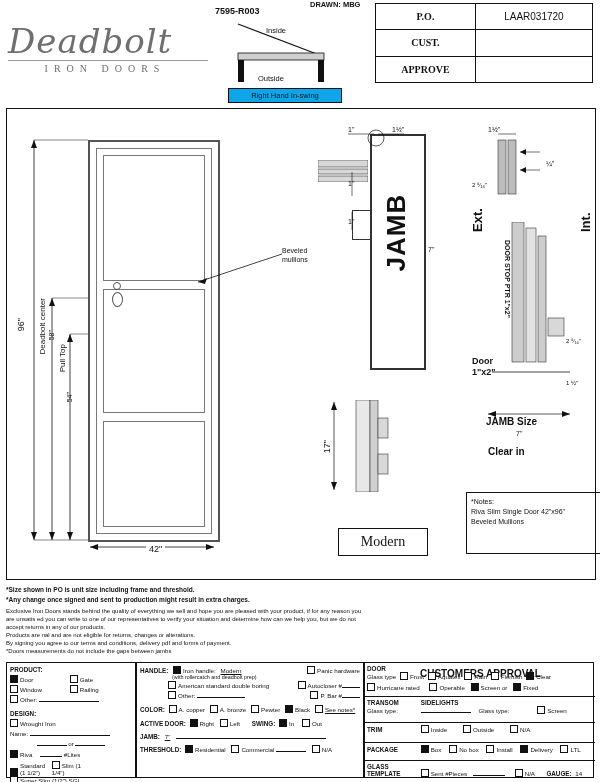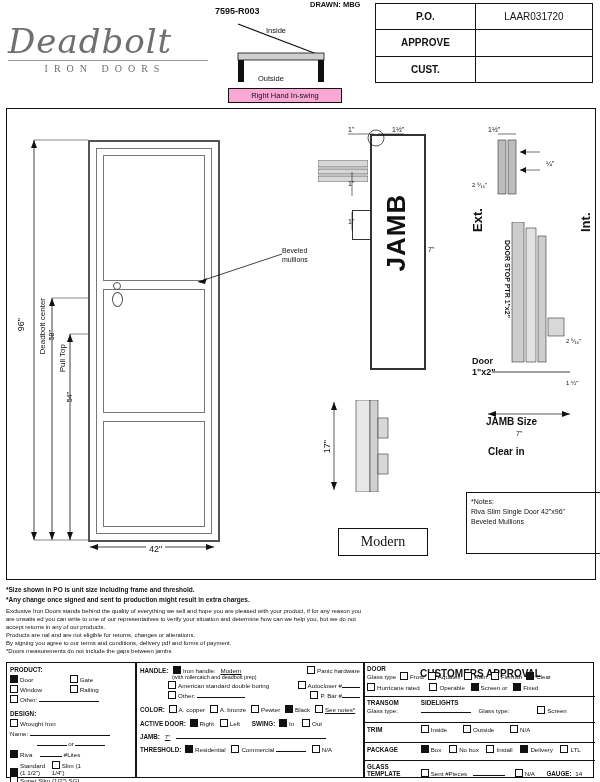--- a/index.html
+++ b/index.html
@@ -35,28 +35,28 @@
     padding-right:6px;
     margin-top:2px;
   }
   #logo .rule{border-top:1px solid #9a9a9a;margin-top:2px;}
 
   #jobno{left:215px;top:6px;font-size:9px;font-weight:bold;}
   #drawn{left:310px;top:0;font-size:7.5px;font-weight:bold;}
 
   
   #swingbox{left:230px;top:20px;width:110px;height:80px;}
-  #swingLabel{left:228px;top:88px;width:112px;border:1px solid #111;font-size:7.5px;text-align:center;padding:2px 0;background:#f9a8d4;}
+  #swingLabel{left:228px;top:88px;width:112px;border:1px solid #111;font-size:7.5px;text-align:center;padding:2px 0;background:#0ea5e9;}
   .swingtxt{font-size:7.5px;}
 
   
   #potable{left:375px;top:3px;width:218px;height:80px;}
   #potable table{border-collapse:collapse;width:100%;height:100%;font-size:10px;}
   #potable td{border:1px solid #111;text-align:center;font-weight:bold;}
-  #potable td.lbl{width:46%;}
+  #potable td.lbl{width:46%;font-family:Liberation Serif, serif;}
   #potable td.val{font-weight:normal;font-size:10px;}
 
   
   #frame{left:6px;top:108px;width:588px;height:470px;border:1px solid #111;}
 
   
   #door{left:88px;top:140px;width:128px;height:398px;border:2px solid #555;background:#fff;}
   #doorInner{position:absolute;left:6px;top:6px;right:6px;bottom:6px;border:1px solid #777;}
   #panelTop{position:absolute;left:13px;top:13px;right:13px;height:124px;border:1px solid #777;}
   #panelMid{position:absolute;left:13px;top:147px;right:13px;height:122px;border:1px solid #777;}
@@ -138,25 +138,25 @@
 <div class="abs" id="swingLabel">Right Hand In-swing</div>
 
 <div class="abs" id="potable">
   <table>
     <tbody>
         <tr>
       <td class="lbl">P.O.</td>
       <td class="val">LAAR031720</td>
     </tr>
     <tr>
-      <td class="lbl">APPROVE</td>
+      <td class="lbl">CUST.</td>
       <td class="val"></td>
     </tr>
     <tr>
-      <td class="lbl">CUST.</td>
+      <td class="lbl">APPROVE</td>
       <td class="val"></td>
     </tr>
   </tbody>
     </table>
 </div>
 
 <div class="abs bd" id="frame"></div>
 
 <div class="abs" id="door">
   <div id="doorInner"></div>

